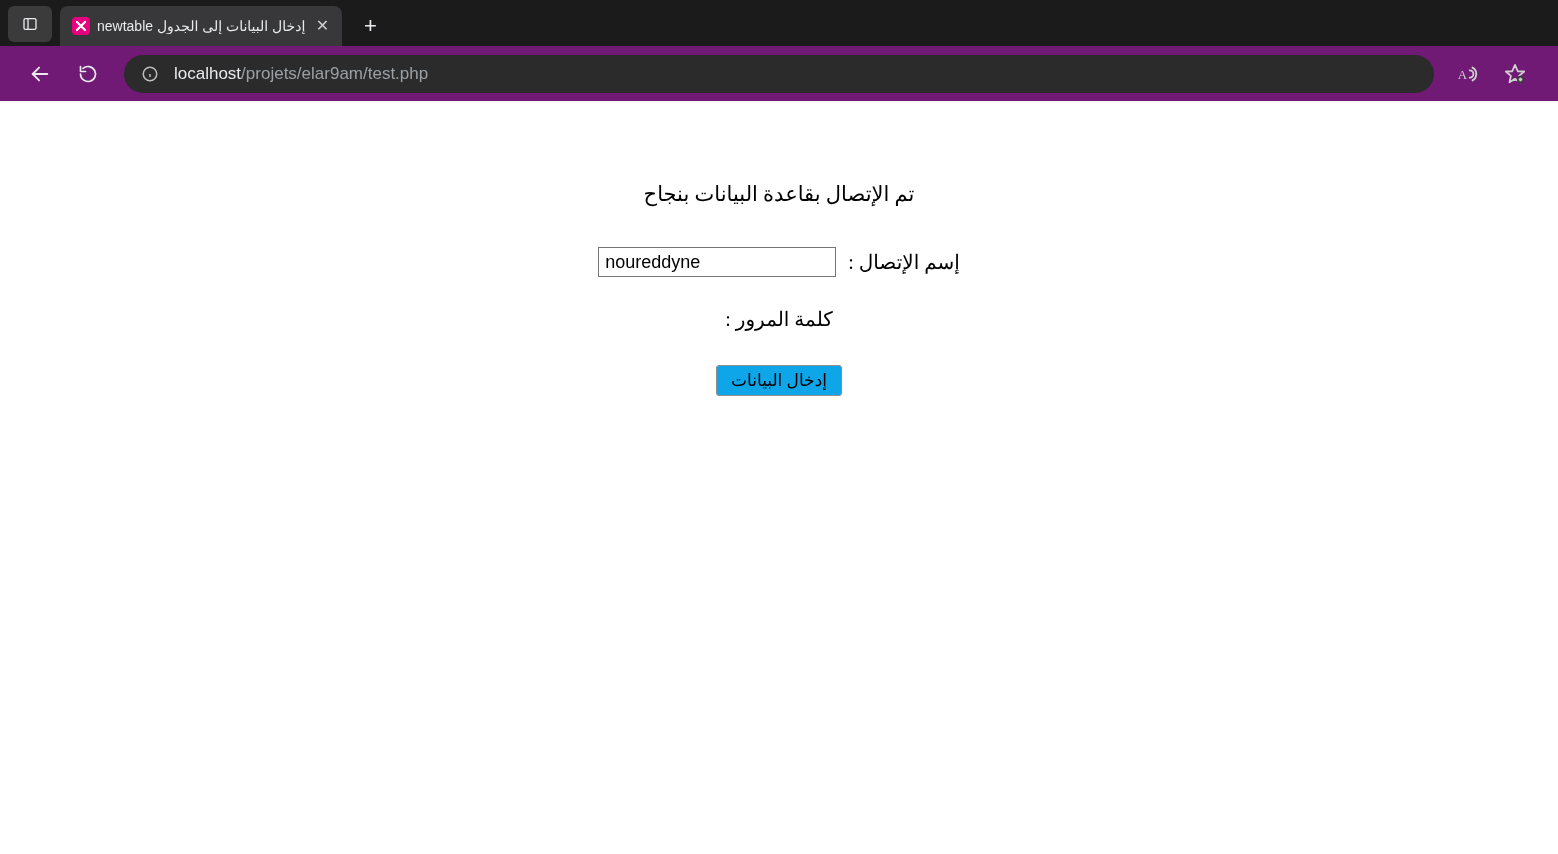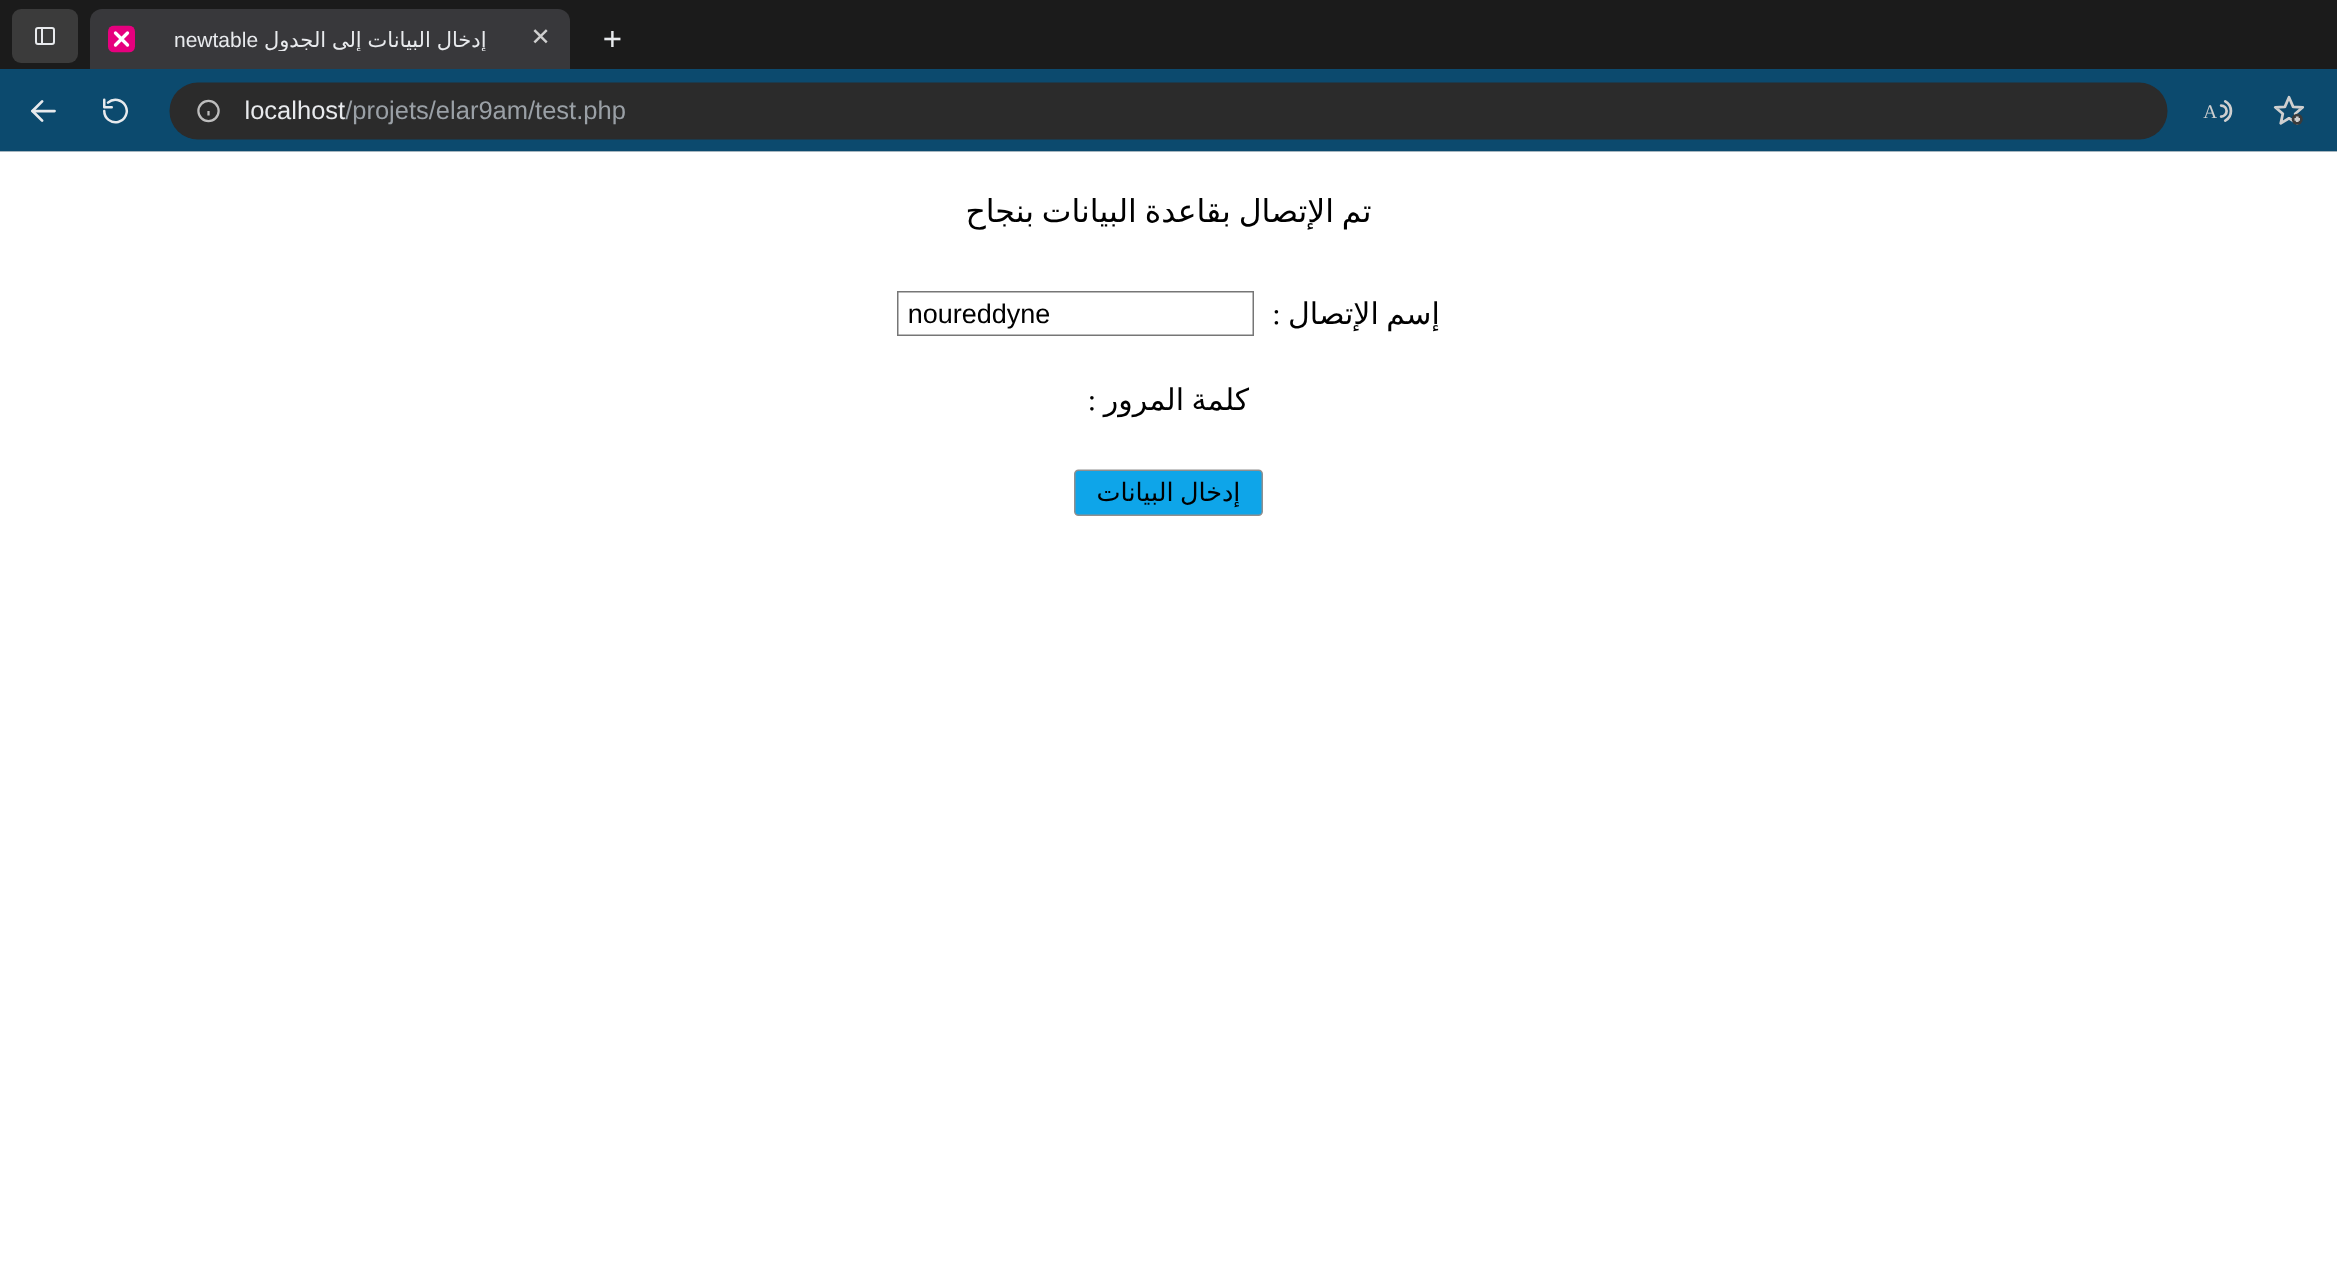--- a/index.html
+++ b/index.html
@@ -40,21 +40,21 @@
     .tab {
       height: 40px;
       background: #38383b;
       border-radius: 8px 8px 0 0;
       display: flex;
       align-items: center;
       padding: 0 10px 0 12px;
       min-width: 280px;
       max-width: 340px;
       margin-bottom: 0;
-      gap: 26px;
+      gap: 7px;
     }
     .tab .favicon {
       width: 18px; height: 18px; flex-shrink: 0;
       display:flex;align-items:center;justify-content:center;
     }
     .tab .favicon svg { display:block; }
     .tab-title {
       flex: 1;
       font-size: 14px;
       white-space: nowrap;
@@ -74,24 +74,24 @@
       width: 36px; height: 36px;
       margin-left: 10px;
       margin-bottom: 2px;
       display:flex;align-items:center;justify-content:center;
       color:#e8eaed;
       font-size:22px;
       font-weight:300;
     }
     .toolbar {
       height: 55px;
-      background: #0c4a6e;
-      display: flex;
-      align-items: center;
-      padding: 0 9px;
+      background: #701a75;
+      display: flex;
+      align-items: center;
+      padding: 0 20px;
       gap: 8px;
     }
     .nav-btn {
       width: 40px; height: 40px;
       display:flex;align-items:center;justify-content:center;
       border-radius: 6px;
     }
     .nav-btn svg { stroke: #e8eaed; }
     .address-bar {
       flex: 1;
@@ -126,21 +126,21 @@
     }
     .tool-icon svg { stroke:#cfcfcf; }
     
     .viewport {
       background: #ffffff;
       height: calc(854px - 101px);
       position: relative;
     }
     .page {
       width: 100%;
-      padding-top: 28px;
+      padding-top: 81px;
       display: flex;
       flex-direction: column;
       align-items: center;
       color: #000;
     }
     .page-title {
       font-size: 21px;
       font-family: "Traditional Arabic","Times New Roman",serif;
       direction: rtl;
     }

